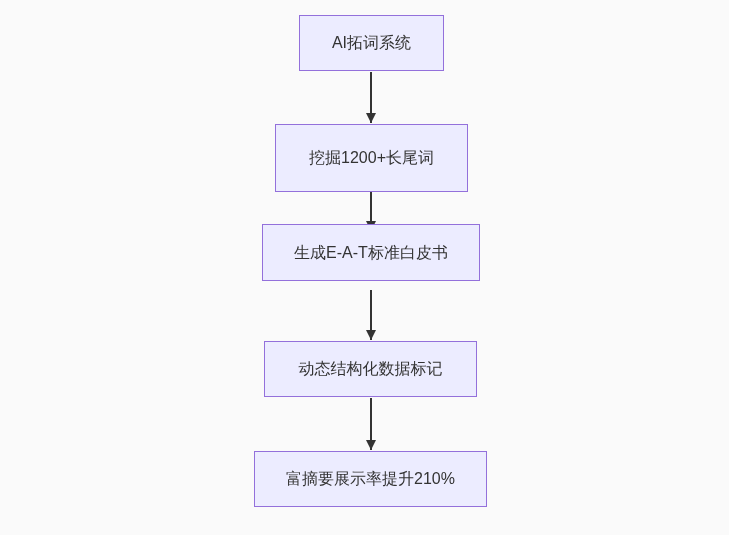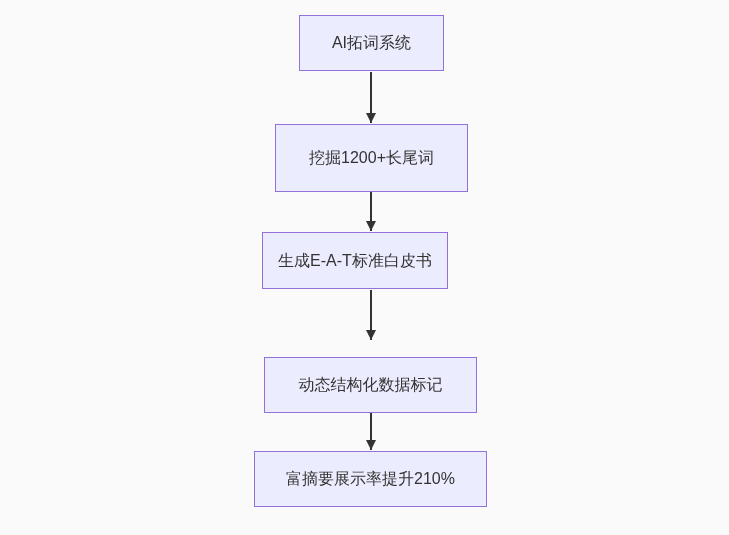--- a/index.html
+++ b/index.html
@@ -34,22 +34,22 @@
     font-size: 16px;
     line-height: 1.2;
     display: flex;
     align-items: center;
     justify-content: center;
     text-align: center;
     white-space: nowrap;
   }
   .n1 { left: 299px; top: 15px;  width: 145px; height: 56px; }
   .n2 { left: 275px; top: 124px; width: 193px; height: 68px; }
-  .n3 { left: 262px; top: 232px; width: 186px; height: 57px; }
-  .n4 { left: 264px; top: 341px; width: 213px; height: 56px; margin-top: 16px; }
+  .n3 { left: 262px; top: 224px; width: 218px; height: 57px; }
+  .n4 { left: 264px; top: 341px; width: 213px; height: 56px; }
   .n5 { left: 254px; top: 451px; width: 233px; height: 56px; }
 </style>
 </head>
 <body>
 
 <div class="canvas" style="--bg: #fafafa; --node-fill: #ECECFF; --node-border: #9370DB; --text: #333333;">
 
   <svg class="edges" viewBox="0 0 729 535" aria-hidden="true">
     <defs>
       <marker id="arrowhead" viewBox="0 0 12 12" refX="11" refY="6" markerWidth="12" markerHeight="12" markerUnits="userSpaceOnUse" orient="auto">

